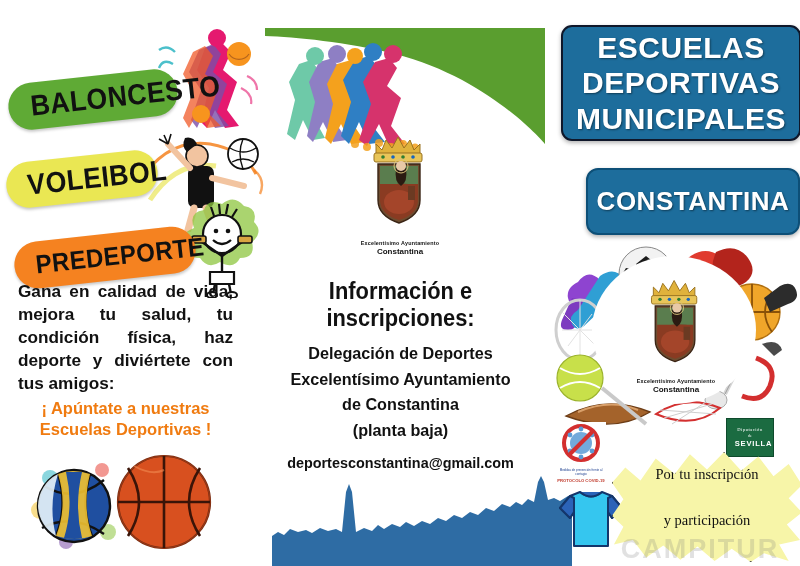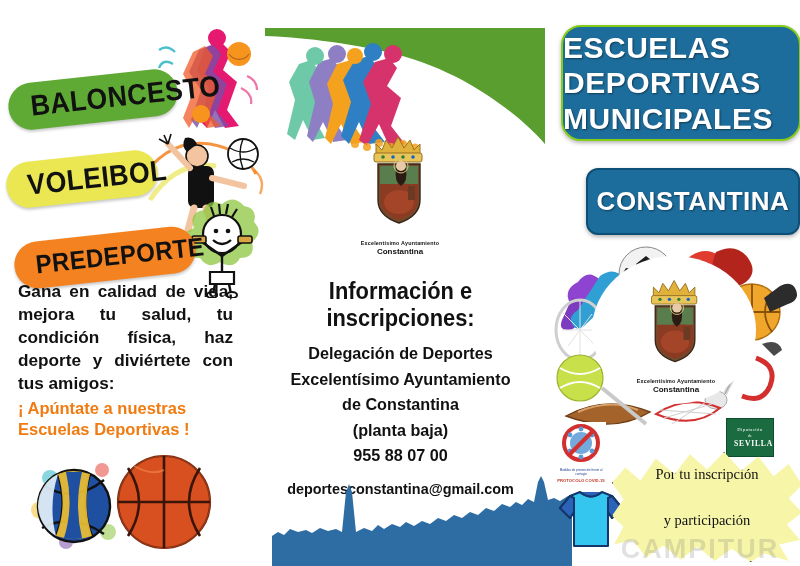--- a/index.html
+++ b/index.html
@@ -25,43 +25,43 @@
                   transform:rotate(-6.2deg);}
   #badge-voleibol span{font-size:29px;margin-left:15px;}
   #badge-predeporte{left:14px;top:234px;width:182px;height:47px;background:#f58220;
                     transform:rotate(-6.2deg);}
   #badge-predeporte span{font-size:26px;margin-left:14px;}
 
   .promo-body{position:absolute;left:18px;top:280px;width:215px;
               font-family:"Liberation Sans Narrow","Liberation Sans",sans-serif;
               font-weight:bold;font-size:17.2px;line-height:1.33;
               color:#111;text-align:justify;text-align-last:left;}
-  .promo-cta{position:absolute;left:18px;top:398px;width:215px;
+  .promo-cta{position:absolute;left:18px;top:398px;width:215px;text-align:center;
              font-family:"Liberation Sans Narrow","Liberation Sans",sans-serif;
              font-weight:bold;font-size:16.5px;line-height:1.3;color:#f07b10;}
 
   
   .center-info{position:absolute;left:258px;top:278px;width:285px;text-align:center;}
   .center-info .hdr{font-family:"Liberation Sans Narrow","Liberation Sans",sans-serif;
                     font-weight:bold;font-size:23px;color:#111;margin-bottom:9px;
                     transform:scaleX(.95);}
   .center-info .ln{font-weight:bold;font-size:16.2px;color:#111;line-height:1.58;}
   .center-info .mail{font-weight:bold;font-size:14.4px;color:#111;margin-top:12px;}
 
   
   .crest-wrap{position:absolute;text-align:center;}
   .crest-cap{font-size:5.4px;font-weight:bold;color:#111;letter-spacing:.2px;
              line-height:1.25;margin-top:2px;}
   .crest-cap b{font-size:8px;display:block;letter-spacing:0;}
 
   
   .blue-panel{position:absolute;left:561px;top:25px;width:236px;height:112px;
-              background:#1d6d9c;border:2px solid #84cc16;border-radius:20px;
+              background:#1d6d9c;border:2px solid #0f172a;border-radius:11px;
               box-shadow:0 2px 4px rgba(0,0,0,.3);
-              display:flex;flex-direction:column;align-items:flex-start;justify-content:center;}
+              display:flex;flex-direction:column;align-items:center;justify-content:center;}
   .blue-panel div{font-family:"Liberation Sans Narrow","Liberation Sans",sans-serif;
                   font-weight:bold;font-size:30px;color:#fff;line-height:1.17;
                   letter-spacing:.5px;text-shadow:1px 1px 2px rgba(0,0,0,.45);}
   .blue-sub{position:absolute;left:586px;top:168px;width:210px;height:63px;
             background:#1d6d9c;border:2px solid #0d4f77;border-radius:12px;
             box-shadow:0 2px 4px rgba(0,0,0,.3);
             display:flex;flex-direction:column;align-items:center;justify-content:center;}
   .blue-sub .city{font-family:"Liberation Sans Narrow","Liberation Sans",sans-serif;
                   font-weight:bold;font-size:26px;color:#fff;letter-spacing:.5px;
                   text-shadow:1px 1px 2px rgba(0,0,0,.45);}
@@ -82,21 +82,21 @@
   .burst .t2{font-family:"Liberation Serif","DejaVu Serif",serif;
              font-size:14.5px;color:#111;line-height:1.22;text-align:center;margin-top:28px;}
 
   
   .dip-logo{position:absolute;left:726px;top:418px;width:46px;height:37px;
             background:#1b6b41;border:1px solid #0e4a2c;
             display:flex;flex-direction:column;align-items:center;justify-content:center;
             color:#fff;}
   .dip-logo .a{font-family:"Liberation Serif",serif;font-size:4.6px;letter-spacing:.5px;}
   .dip-logo .b{font-family:"Liberation Serif",serif;font-size:4px;margin:1px 0;}
-  .dip-logo .c{font-family:Liberation Serif, serif;font-size:7.6px;font-weight:bold;
+  .dip-logo .c{font-family:Liberation Sans, sans-serif;font-size:7.6px;font-weight:bold;
                letter-spacing:.8px;margin-left:7px;}
 
   .covid-logo{position:absolute;left:556px;top:422px;width:50px;height:56px;
               background:#fff;text-align:center;}
   .covid-cap{font-size:3px;color:#1d3f8f;line-height:1.25;margin-top:1px;}
   .covid-cap b{font-size:4.2px;color:#c0392b;display:block;margin-top:1px;}
 
   .wm{position:absolute;left:600px;top:494px;width:200px;text-align:center;
       font-family:"Liberation Sans",sans-serif;font-weight:bold;
       font-size:27px;color:rgba(120,120,120,.22);letter-spacing:2px;margin-top:40px;}
@@ -254,21 +254,20 @@
       <b>Constantina</b>
     </div>
   </div>
 
   <div class="center-info">
     <div class="hdr">Información e inscripciones:</div>
     <div class="ln">Delegación de Deportes</div>
     <div class="ln">Excelentísimo Ayuntamiento</div>
     <div class="ln">de Constantina</div>
     <div class="ln">(planta baja)</div>
-    <div class="ln">955 88 07 00</div>
     <div class="mail">deportesconstantina@gmail.com</div>
   </div>
 
   <svg class="abs" style="left:272px;top:474px;" width="300" height="92">
     <path fill="#2e6ca4" d="M0,62 L6,58 L12,61 L18,55 L26,58 L34,56 L40,59 L48,54 L56,57
       L64,55 L70,58 L74,18 L77,10 L80,18 L84,58 L92,54 L100,57 L106,51 L112,55 L120,50
       L128,53 L134,48 L142,52 L150,47 L158,50 L166,44 L174,47 L182,41 L190,44 L198,38
       L206,41 L214,34 L222,37 L230,30 L238,33 L244,28 L250,31 L256,25 L262,28 L266,8
       L269,2 L272,8 L276,26 L282,24 L288,27 L296,22 L300,25 L300,92 L0,92 Z"></path>
   </svg>

